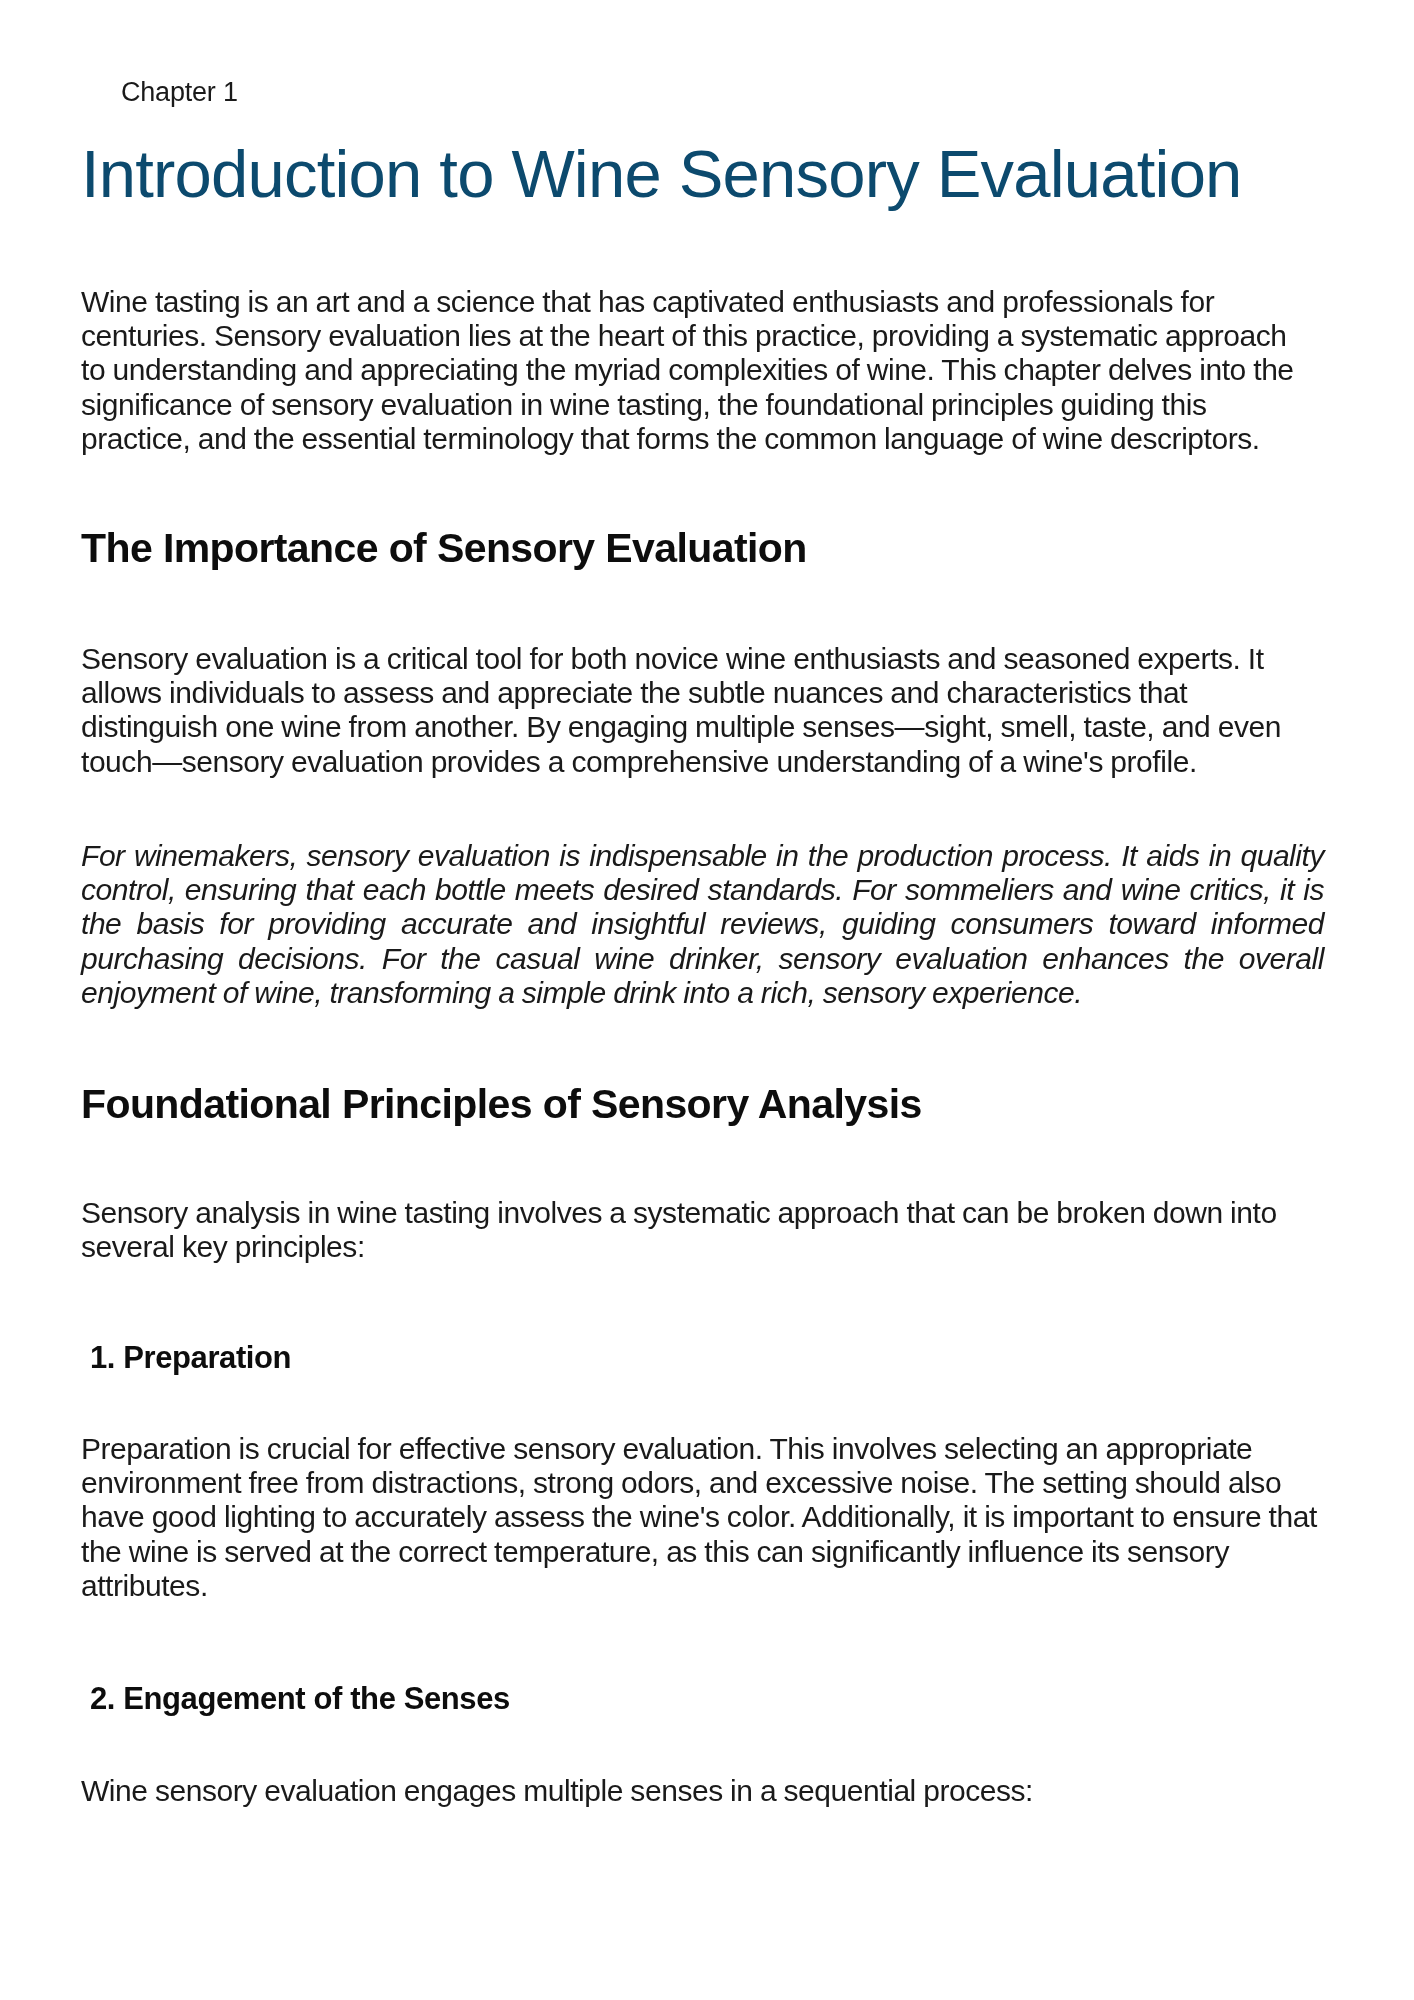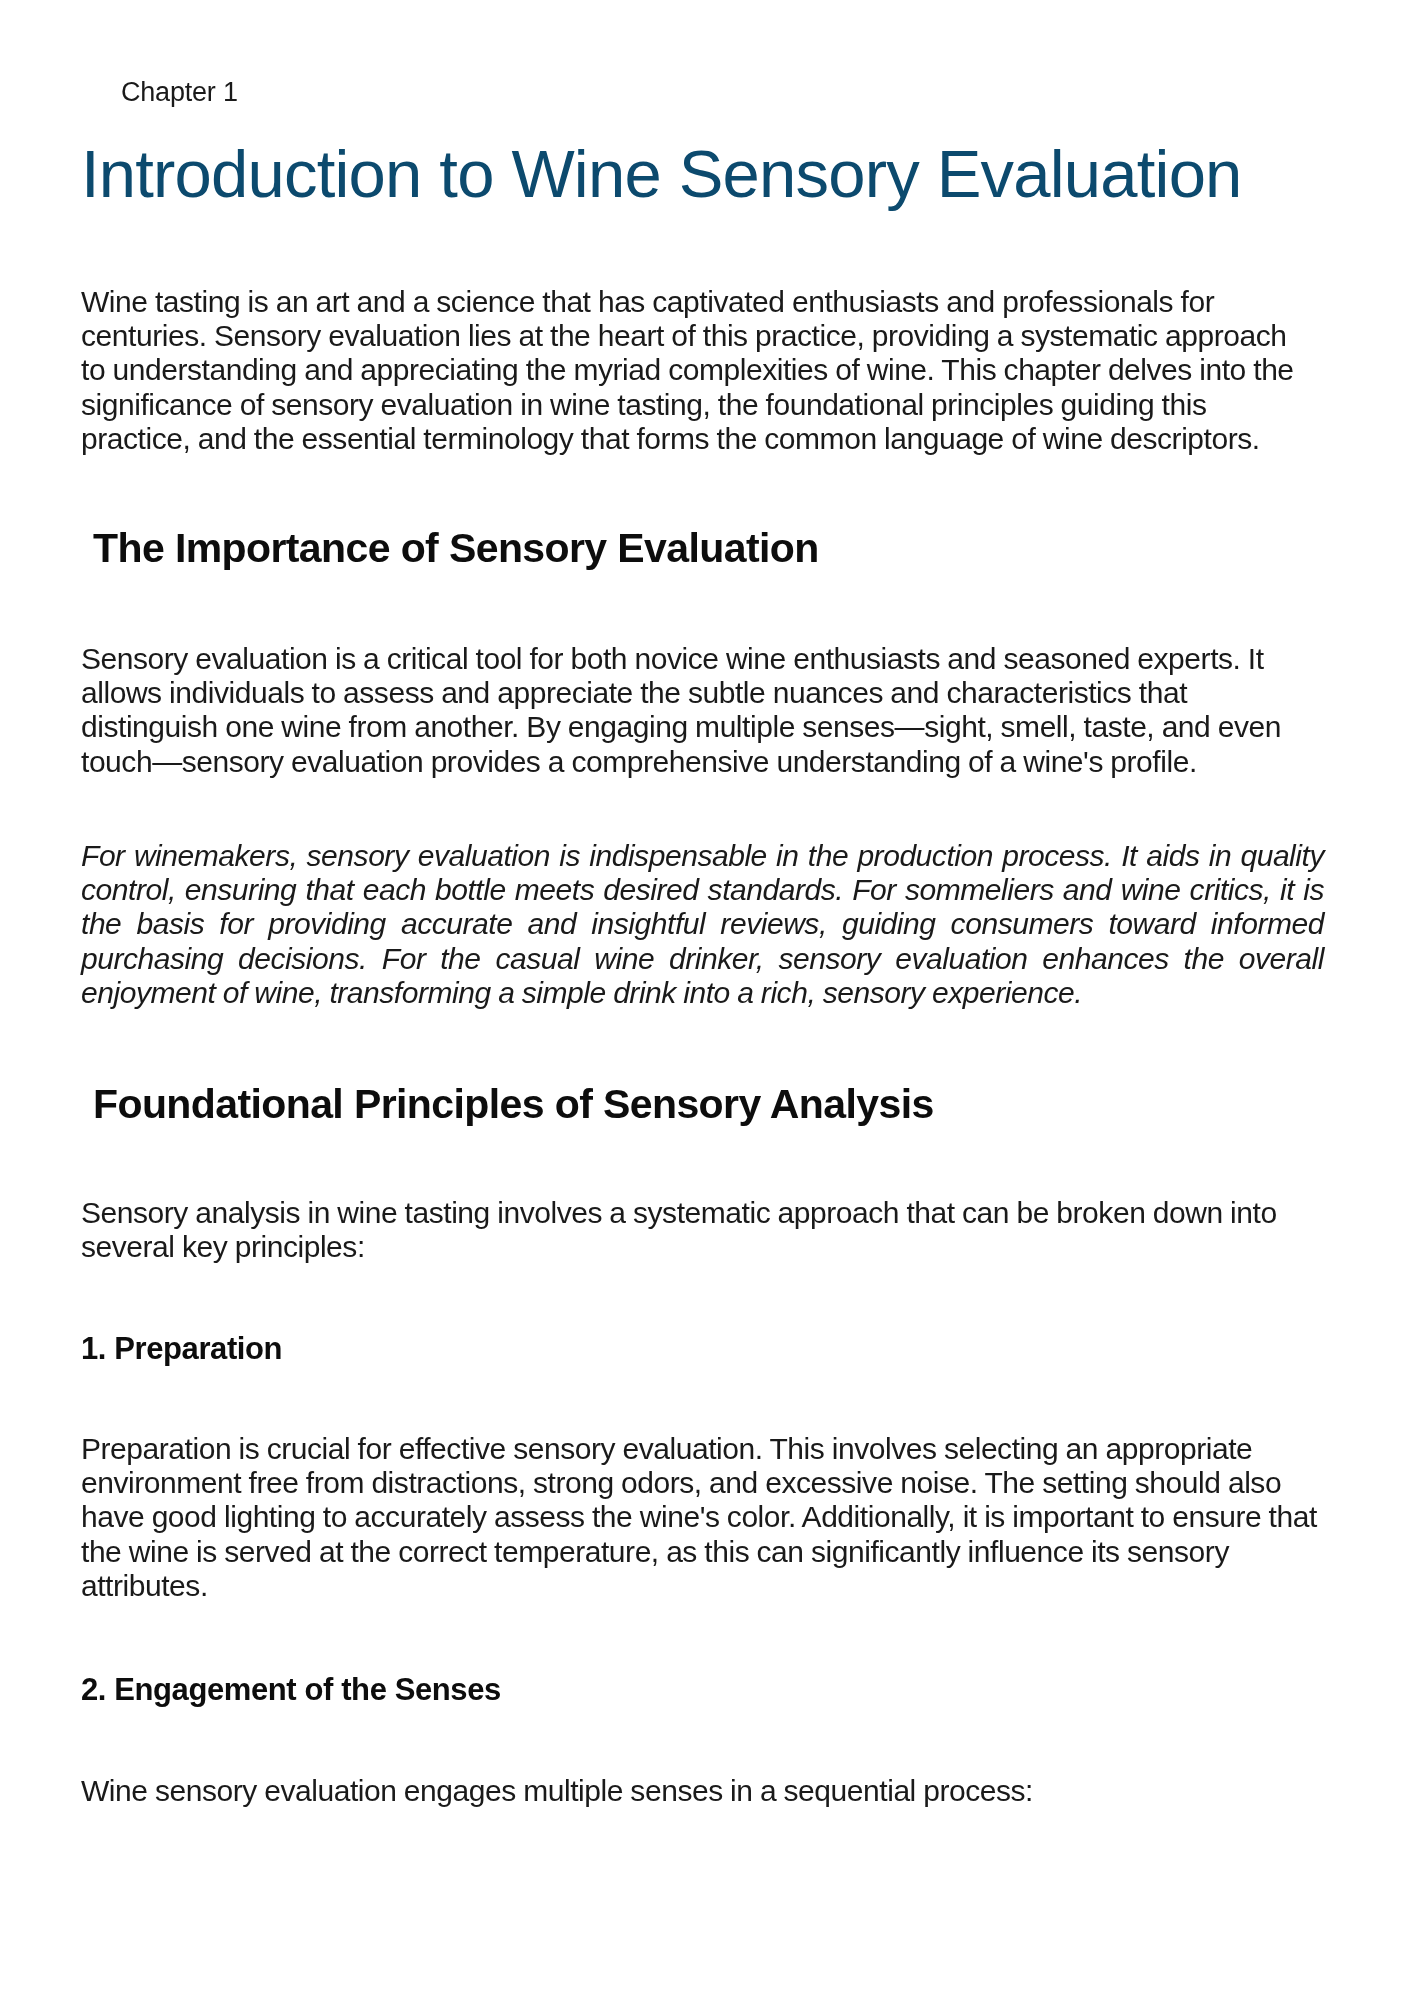--- a/index.html
+++ b/index.html
@@ -39,33 +39,33 @@
       margin: 0;
       font-size: 67px;
       line-height: 72px;
       font-weight: normal;
       letter-spacing: -0.8px;
       color: #0c4a6e;
       white-space: nowrap;
     }
     h2 {
       position: absolute;
-      left: 12px;
+      left: 0;
       margin: 0;
       font-size: 41px;
       line-height: 52px;
       font-weight: bold;
       letter-spacing: -0.6px;
       color: #0d0d0d;
       white-space: nowrap;
     }
     h3 {
       position: absolute;
       left: 0;
-      margin: 0;
+      margin: 9px;
       font-size: 31px;
       line-height: 40px;
       font-weight: bold;
       letter-spacing: -0.4px;
       color: #0d0d0d;
       white-space: nowrap;
     }
     p {
       position: absolute;
       left: 0;

